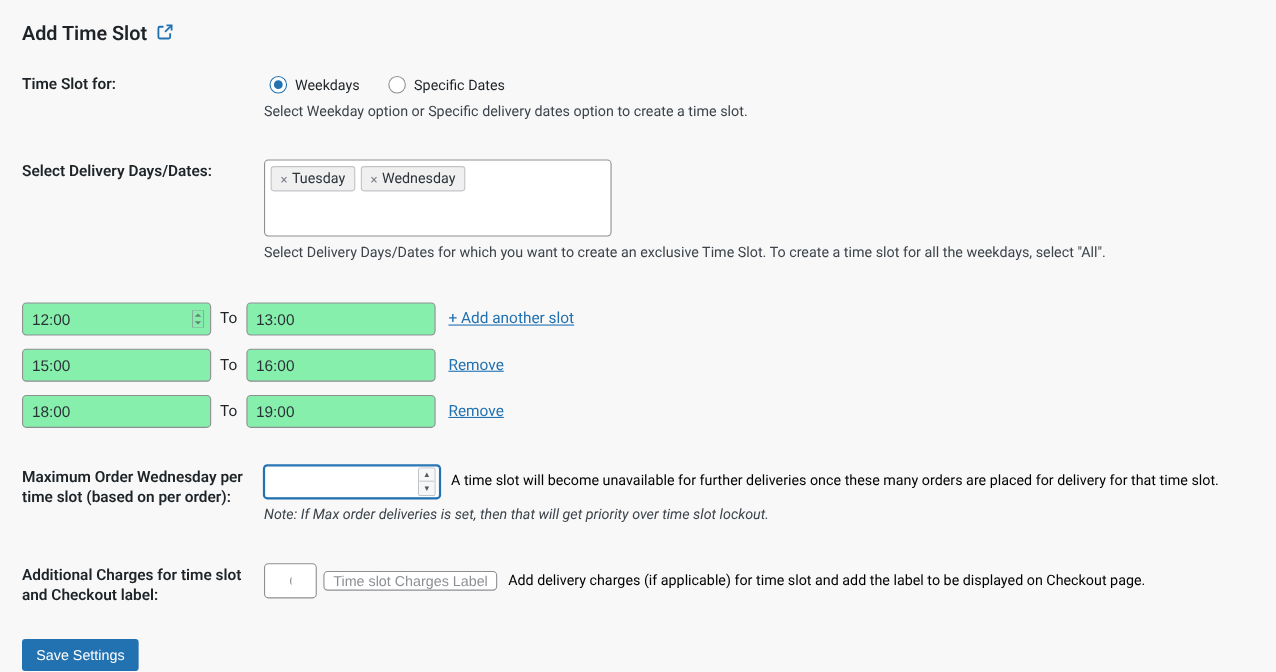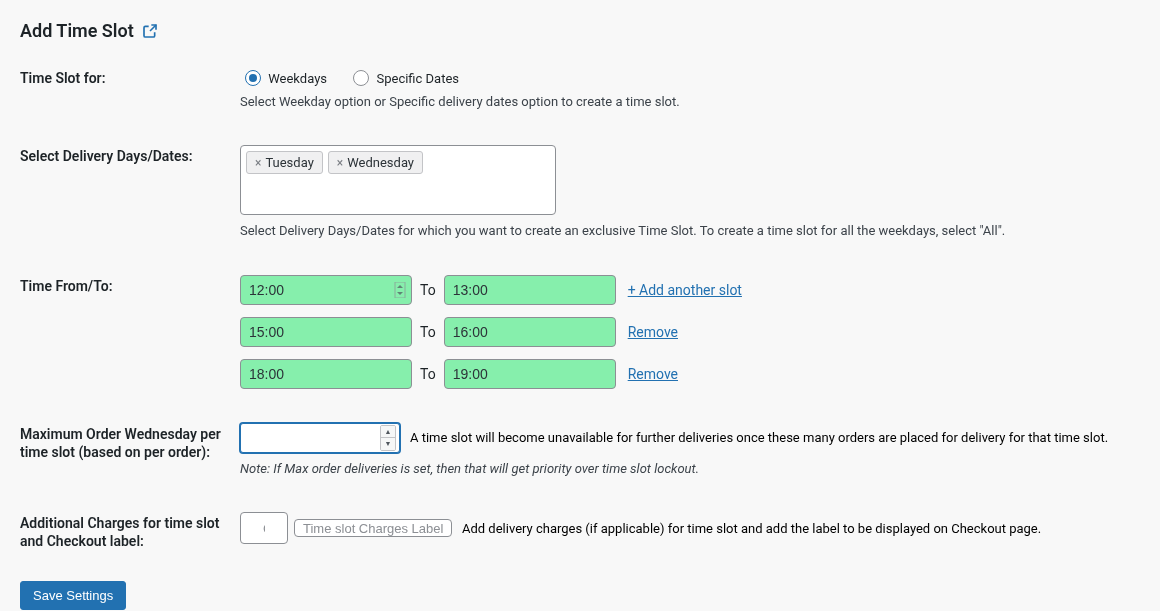--- a/index.html
+++ b/index.html
@@ -264,21 +264,20 @@
         <span class="tag-x">×</span>
         <span>Wednesday</span>
       </span>
     </div>
     <div class="helptext">Select Delivery Days/Dates for which you want to create an exclusive Time Slot. To create a time slot for all the weekdays, select "All".</div>
   </div>
 </div>
 
 
 <div class="form-row">
-  <div class="form-label">Time From/To:</div>
   <div class="form-content">
 
     <div class="slot-row">
       <span class="time-input-wrap">
         <input class="time-input" value="12:00" style="">
         <svg class="spinner-icon" viewBox="0 0 10 16">
           <rect x="0" y="0" width="10" height="16" fill="none" stroke="#8c8f94" stroke-width="1"></rect>
           <path d="M2 6 L5 3 L8 6 Z" fill="#50575e"></path>
           <path d="M2 10 L5 13 L8 10 Z" fill="#50575e"></path>
         </svg>

